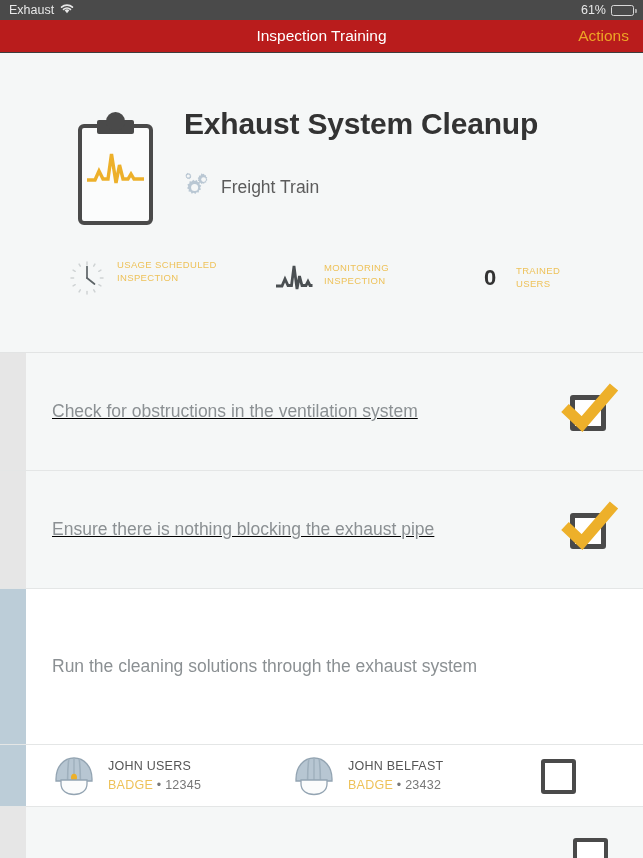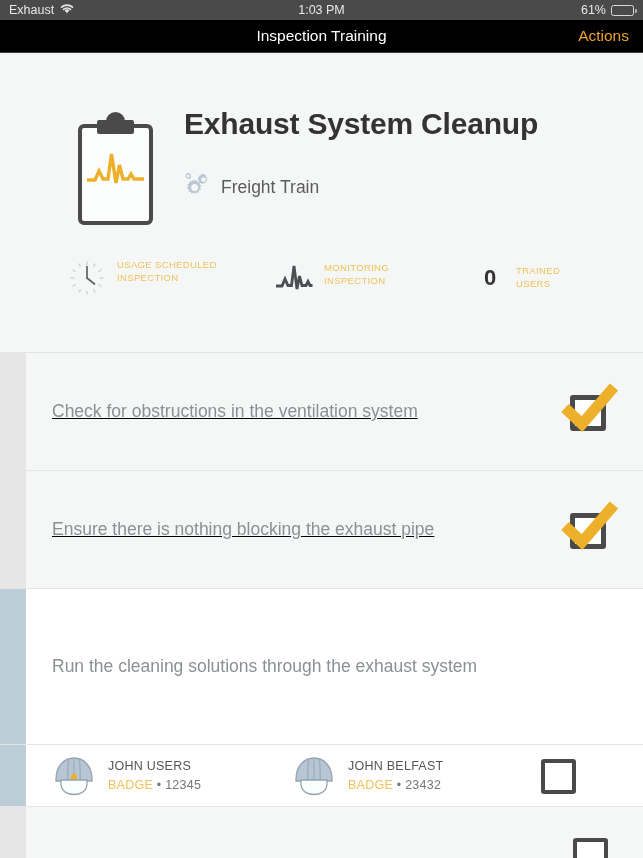--- a/index.html
+++ b/index.html
@@ -67,21 +67,21 @@
   }
   .battery-fill {
     height: 100%;
     background: #e8e8e8;
     border-radius: 1px;
   }
 
   
   .nav-bar {
     height: 32px;
-    background: #000000;
+    background: #b91c1c;
     position: relative;
     display: flex;
     align-items: center;
     border-bottom: 1px solid #3d3d3d;
   }
   .nav-title {
     position: absolute;
     left: 0; right: 0;
     text-align: center;
     color: #ffffff;
@@ -307,21 +307,20 @@
   <div class="status-left">
     <span>Exhaust</span>
     <span>
       <svg width="14" height="11" viewBox="0 0 14 11">
         <path d="M7 10.2 L4.6 7.2 A3.6 3.6 0 0 1 9.4 7.2 Z" fill="#e8e8e8"></path>
         <path d="M1.6 4.2 A7.8 7.8 0 0 1 12.4 4.2" stroke="#e8e8e8" stroke-width="1.7" fill="none" stroke-linecap="round"></path>
         <path d="M3.5 6.4 A5.2 5.2 0 0 1 10.5 6.4" stroke="#e8e8e8" stroke-width="1.6" fill="none" stroke-linecap="round"></path>
       </svg>
     </span>
   </div>
-  <div class="status-center">1:03 PM</div>
   <div class="status-right">
     <span>61%</span>
     <span class="battery">
       <span class="battery-fill" id="battery-fill" style="width:61%"></span>
     </span>
   </div>
 </div>
 
 <div class="nav-bar">
   <div class="nav-title">Inspection Training</div>

